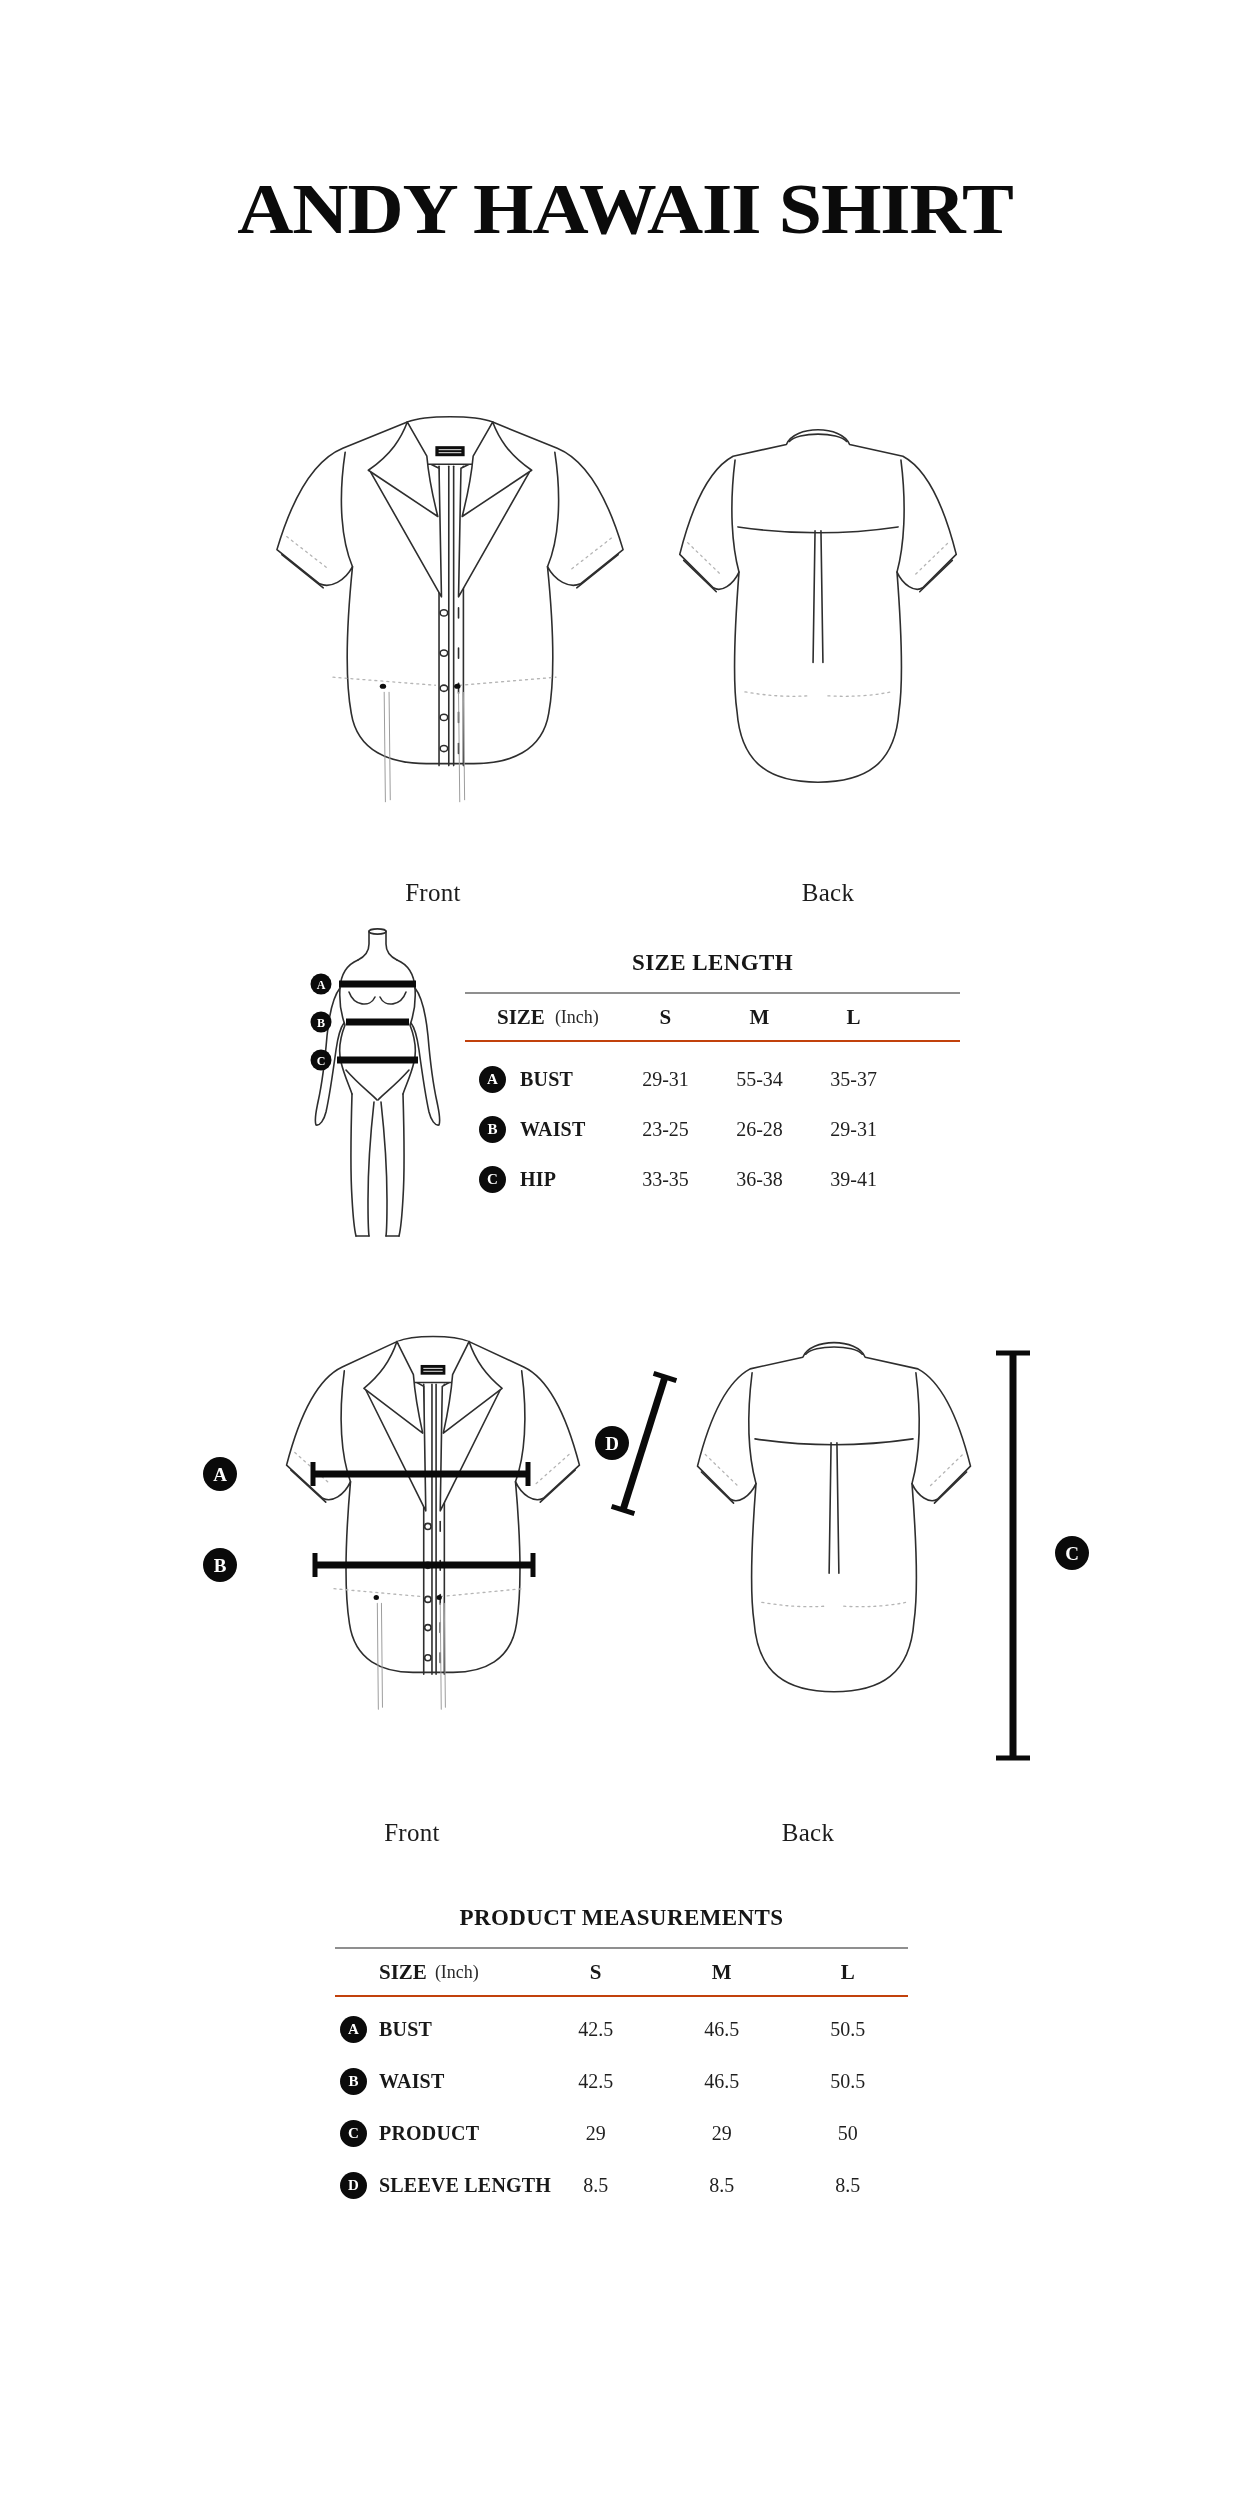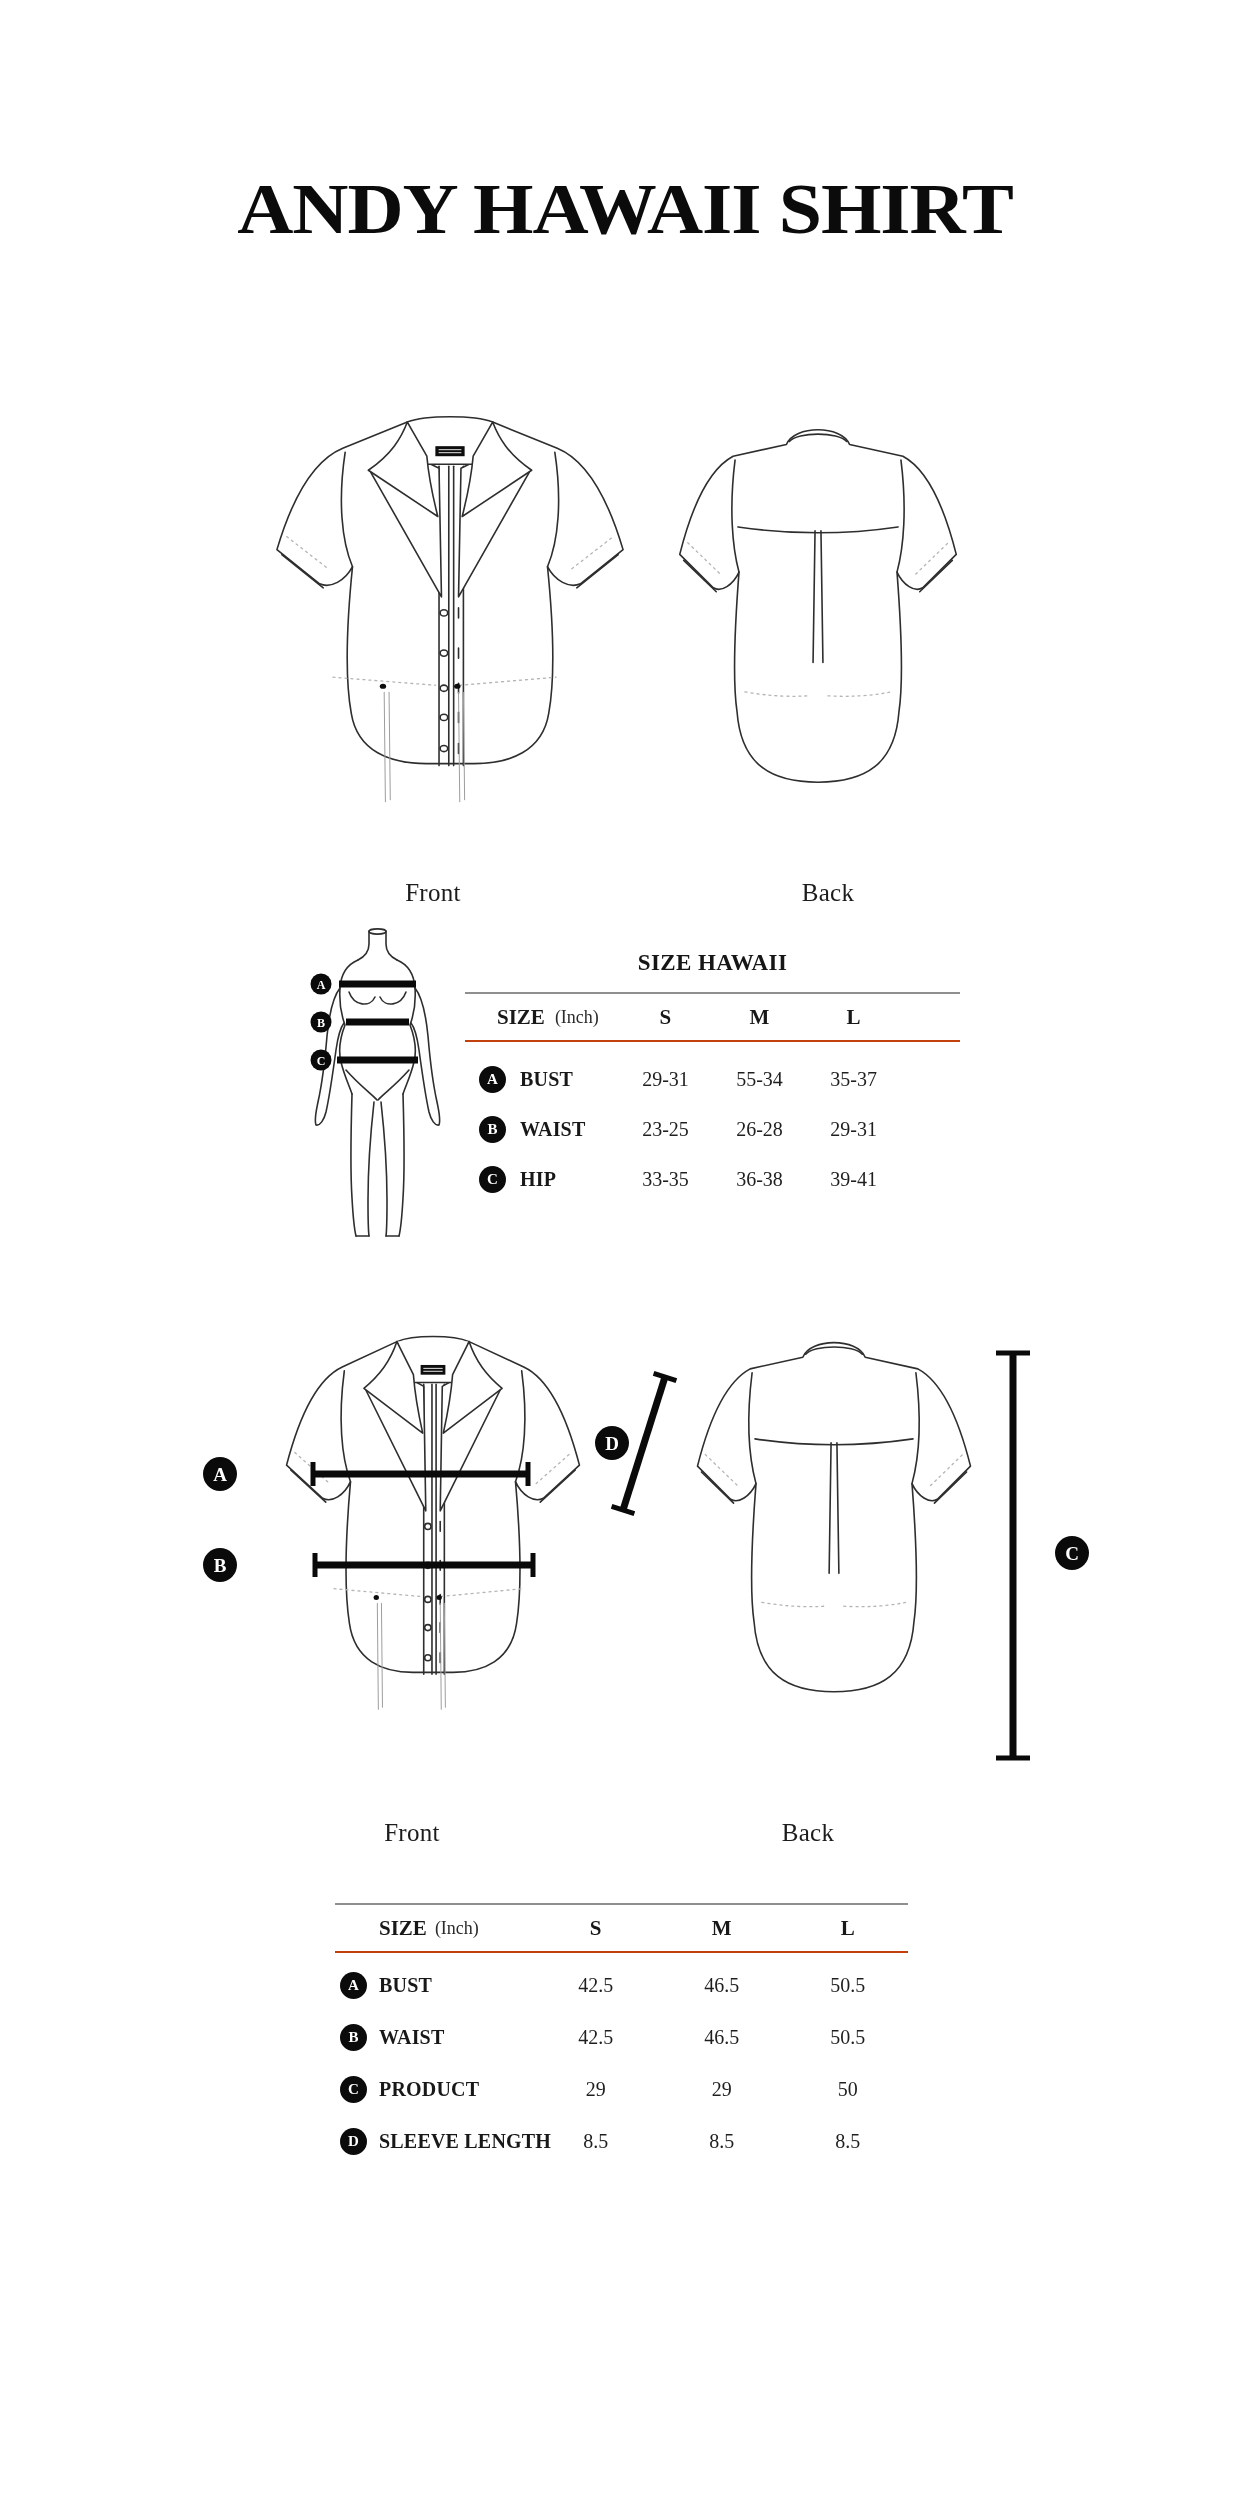--- a/index.html
+++ b/index.html
@@ -192,21 +192,21 @@
       <circle class="badge-circle" cx="31" cy="94" r="10.5"></circle>
       <text class="badge-letter" x="31" y="98.5" font-size="12">B</text>
     </g>
     <g>
       <circle class="badge-circle" cx="31" cy="132" r="10.5"></circle>
       <text class="badge-letter" x="31" y="136.5" font-size="12">C</text>
     </g>
   </svg>
 
   <div class="tbl-block sg-block">
-    <h2 class="tbl-title">SIZE HAWAII</h2>
+    <h2 class="tbl-title">SIZE LENGTH</h2>
     <div class="tbl-head">
       <div class="cell label-cell">
         <span class="head-size">SIZE</span>
         <span class="head-unit">(Inch)</span>
       </div>
       <div class="cell colv head-col">S</div>
       <div class="cell colv head-col">M</div>
       <div class="cell colv head-col">L</div>
     </div>
     <div class="tbl-body">
@@ -281,20 +281,21 @@
     </g>
     <g>
       <circle class="badge-circle" cx="1072" cy="228" r="17"></circle>
       <text class="badge-letter" x="1072" y="235" font-size="19">C</text>
     </g>
   </svg>
   <div class="caption" style="left:412px;top:1818px">Front</div>
   <div class="caption" style="left:808px;top:1818px">Back</div>
 
   <div class="tbl-block pm-block">
+    <h2 class="tbl-title">PRODUCT MEASUREMENTS</h2>
     <div class="tbl-head">
       <div class="cell label-cell">
         <span class="head-size">SIZE</span>
         <span class="head-unit">(Inch)</span>
       </div>
       <div class="cell colv c1 head-col">S</div>
       <div class="cell colv c2 head-col">M</div>
       <div class="cell colv c3 head-col">L</div>
     </div>
     <div class="tbl-body">

